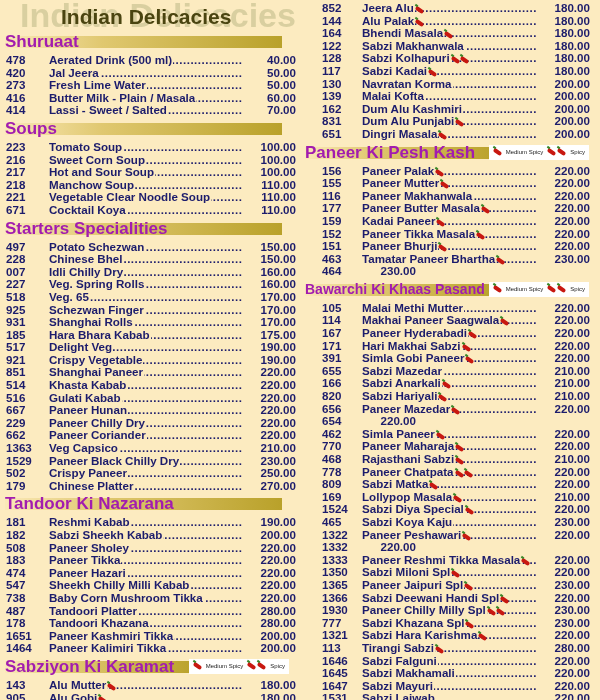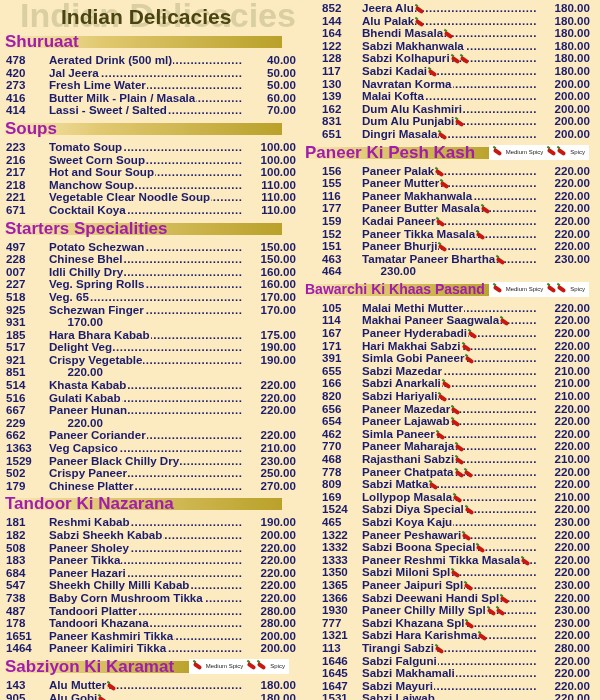--- a/index.html
+++ b/index.html
@@ -125,58 +125,61 @@
           <span class="name"><span class="nm">Veg. 65</span></span>
           <span class="price">170.00</span>
         </div>
         <div class="row">
           <span class="code">925</span>
           <span class="name"><span class="nm">Schezwan Finger</span></span>
           <span class="price">170.00</span>
         </div>
         <div class="row">
           <span class="code">931</span>
+          <span class="name"><span class="nm">Shanghai Rolls</span></span>
           <span class="price">170.00</span>
         </div>
         <div class="row">
           <span class="code">185</span>
           <span class="name"><span class="nm">Hara Bhara Kabab</span></span>
           <span class="price">175.00</span>
         </div>
         <div class="row">
           <span class="code">517</span>
           <span class="name"><span class="nm">Delight Veg</span></span>
           <span class="price">190.00</span>
         </div>
         <div class="row">
           <span class="code">921</span>
           <span class="name"><span class="nm">Crispy Vegetable</span></span>
           <span class="price">190.00</span>
         </div>
         <div class="row">
           <span class="code">851</span>
+          <span class="name"><span class="nm">Shanghai Paneer</span></span>
           <span class="price">220.00</span>
         </div>
         <div class="row">
           <span class="code">514</span>
           <span class="name"><span class="nm">Khasta Kabab</span></span>
           <span class="price">220.00</span>
         </div>
         <div class="row">
           <span class="code">516</span>
           <span class="name"><span class="nm">Gulati Kabab</span></span>
           <span class="price">220.00</span>
         </div>
         <div class="row">
           <span class="code">667</span>
           <span class="name"><span class="nm">Paneer Hunan</span></span>
           <span class="price">220.00</span>
         </div>
         <div class="row">
           <span class="code">229</span>
+          <span class="name"><span class="nm">Paneer Chilly Dry</span></span>
           <span class="price">220.00</span>
         </div>
         <div class="row">
           <span class="code">662</span>
           <span class="name"><span class="nm">Paneer Coriander</span></span>
           <span class="price">220.00</span>
         </div>
         <div class="row">
           <span class="code">1363</span>
           <span class="name"><span class="nm">Veg Capsico</span></span>
@@ -214,21 +217,21 @@
           <span class="code">508</span>
           <span class="name"><span class="nm">Paneer Sholey</span></span>
           <span class="price">220.00</span>
         </div>
         <div class="row">
           <span class="code">183</span>
           <span class="name"><span class="nm">Paneer Tikka</span></span>
           <span class="price">220.00</span>
         </div>
         <div class="row">
-          <span class="code">684</span>
+          <span class="code">474</span>
           <span class="name"><span class="nm">Paneer Hazari</span></span>
           <span class="price">220.00</span>
         </div>
         <div class="row">
           <span class="code">547</span>
           <span class="name"><span class="nm">Sheekh Chilly Milli Kabab</span></span>
           <span class="price">220.00</span>
         </div>
         <div class="row">
           <span class="code">738</span>
@@ -444,21 +447,20 @@
           <span class="name"><span class="nm">Sabzi Hariyali</span><span class="spice" style="width:12px"><span class="chili"></span></span></span>
           <span class="price">210.00</span>
         </div>
         <div class="row">
           <span class="code">656</span>
           <span class="name"><span class="nm">Paneer Mazedar</span><span class="spice" style="width:12px"><span class="chili"></span></span></span>
           <span class="price">220.00</span>
         </div>
         <div class="row">
           <span class="code">654</span>
-          <span class="name"><span class="nm">Paneer Lajawab</span><span class="spice" style="width:12px"><span class="chili"></span></span></span>
           <span class="price">220.00</span>
         </div>
         <div class="row">
           <span class="code">462</span>
           <span class="name"><span class="nm">Simla Paneer</span><span class="spice" style="width:12px"><span class="chili"></span></span></span>
           <span class="price">220.00</span>
         </div>
         <div class="row">
           <span class="code">770</span>
           <span class="name"><span class="nm">Paneer Maharaja</span><span class="spice" style="width:12px"><span class="chili"></span></span></span>
@@ -494,21 +496,20 @@
           <span class="name"><span class="nm">Sabzi Koya Kaju</span></span>
           <span class="price">230.00</span>
         </div>
         <div class="row">
           <span class="code">1322</span>
           <span class="name"><span class="nm">Paneer Peshawari</span><span class="spice" style="width:12px"><span class="chili"></span></span></span>
           <span class="price">220.00</span>
         </div>
         <div class="row">
           <span class="code">1332</span>
-          <span class="name"><span class="nm">Sabzi Boona Special</span><span class="spice" style="width:12px"><span class="chili"></span></span></span>
           <span class="price">220.00</span>
         </div>
         <div class="row">
           <span class="code">1333</span>
           <span class="name"><span class="nm">Paneer Reshmi Tikka Masala</span><span class="spice" style="width:12px"><span class="chili"></span></span></span>
           <span class="price">220.00</span>
         </div>
         <div class="row">
           <span class="code">1350</span>
           <span class="name"><span class="nm">Sabzi Miloni Spl</span><span class="spice" style="width:12px"><span class="chili"></span></span></span>

